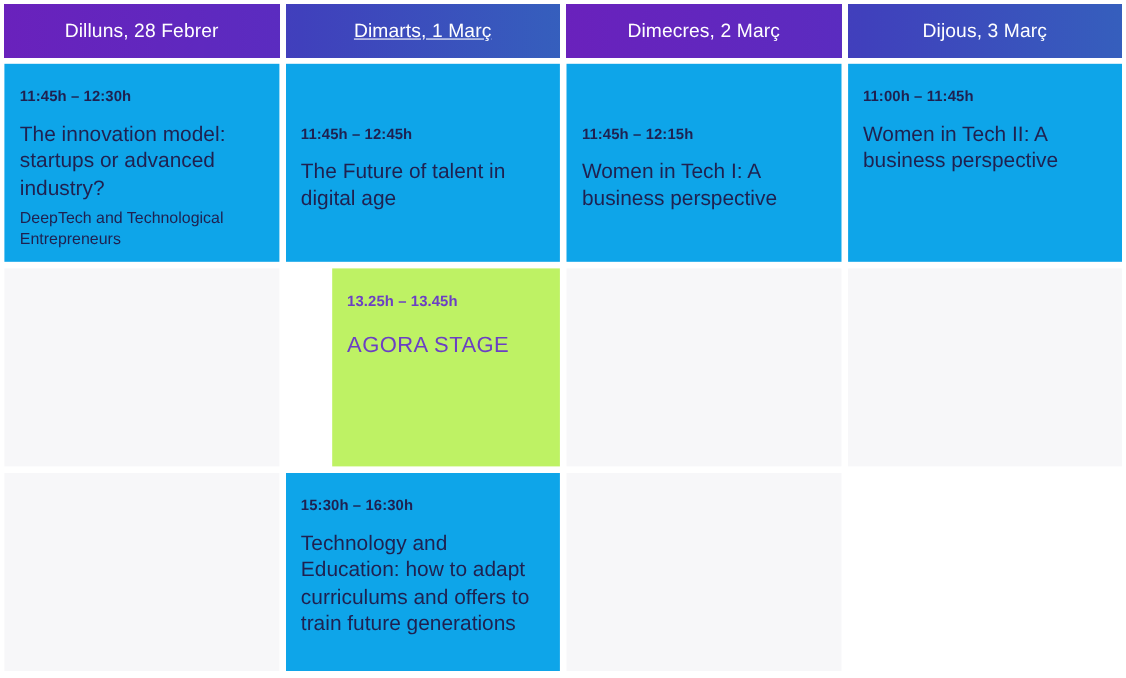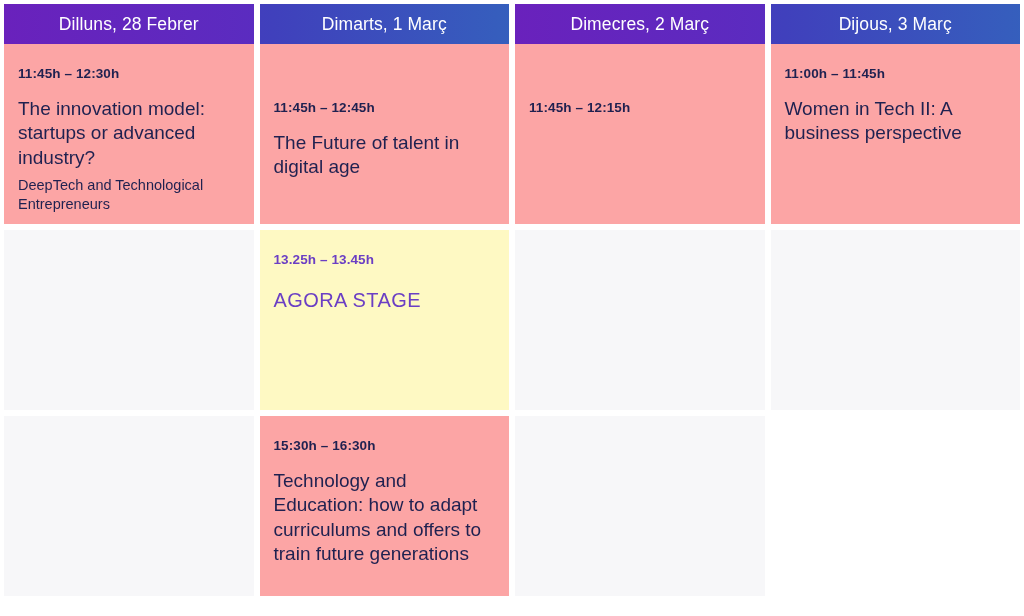--- a/index.html
+++ b/index.html
@@ -20,40 +20,41 @@
     height: 616px;
     box-sizing: border-box;
     padding: 4px 4px 4px 4px;
   }
 
   
   .header-row {
     position: relative;
     display: flex;
     gap: 6px;
-    height: 40px;
+    height: 48px;
+    margin-bottom: 6px;
   }
   .header-cell {
     flex: 1 1 0;
     min-width: 0;
     display: flex;
     align-items: center;
     justify-content: center;
     color: #ffffff;
     font-size: 17.5px;
     font-weight: 400;
     letter-spacing: 0.1px;
     white-space: nowrap;
     
     background-image: linear-gradient(90deg, #6a21bc 0%, #5a2cc0 26%, #4040bc 52%, #3560bd 76%, #2f7ac0 100%);
     background-attachment: fixed;
     background-size: 1024px 616px;
   }
   .header-cell.c0 { background-position: -4px 0; }
-  .header-cell.c1 { background-position: -260px 0; }
+  .header-cell.c1 { background-position: -260px 0; text-decoration: underline; }
   .header-cell.c2 { background-position: -516px 0; text-align: right; }
   .header-cell.c3 { background-position: -772px 0; }
 
   
   .body-grid {
     display: grid;
     grid-template-columns: repeat(4, 1fr);
     grid-auto-rows: 180px;
     gap: 6px;
   }
@@ -62,26 +63,27 @@
     min-width: 0;
     box-sizing: border-box;
     padding: 22px 14px 14px 14px;
     overflow: hidden;
   }
   .cell.empty {
     background: #f7f7f9;
     padding: 0;
   }
   .cell.blue {
-    background: #fca5a5;
+    background: #0ea5e9;
     color: #1f2150;
   }
   .cell.lavender {
-    background: #fef9c3;
+    background: #bef264;
     color: #6b3fc4;
+    margin-left: 42px;
   }
 
   
   .cell.pad-top-lg   { padding-top: 56px; }
   .cell.pad-top-md   { }
   .cell.pad-top-sm   { padding-top: 22px; }
 
   .cell-time {
     font-size: 13.5px;
     font-weight: 700;
@@ -136,20 +138,21 @@
       <p class="cell-subtitle">DeepTech and Technological Entrepreneurs</p>
     </div>
 
     <div class="cell blue pad-top-lg">
       <p class="cell-time">11:45h – 12:45h</p>
       <p class="cell-title">The Future of talent in digital age</p>
     </div>
 
     <div class="cell blue pad-top-lg">
       <p class="cell-time">11:45h – 12:15h</p>
+      <p class="cell-title">Women in Tech I: A business perspective</p>
     </div>
 
     <div class="cell blue pad-top-md">
       <p class="cell-time">11:00h – 11:45h</p>
       <p class="cell-title">Women in Tech II: A business perspective</p>
     </div>
 
     <div class="cell empty"></div>
 
     <div class="cell lavender pad-top-md">

